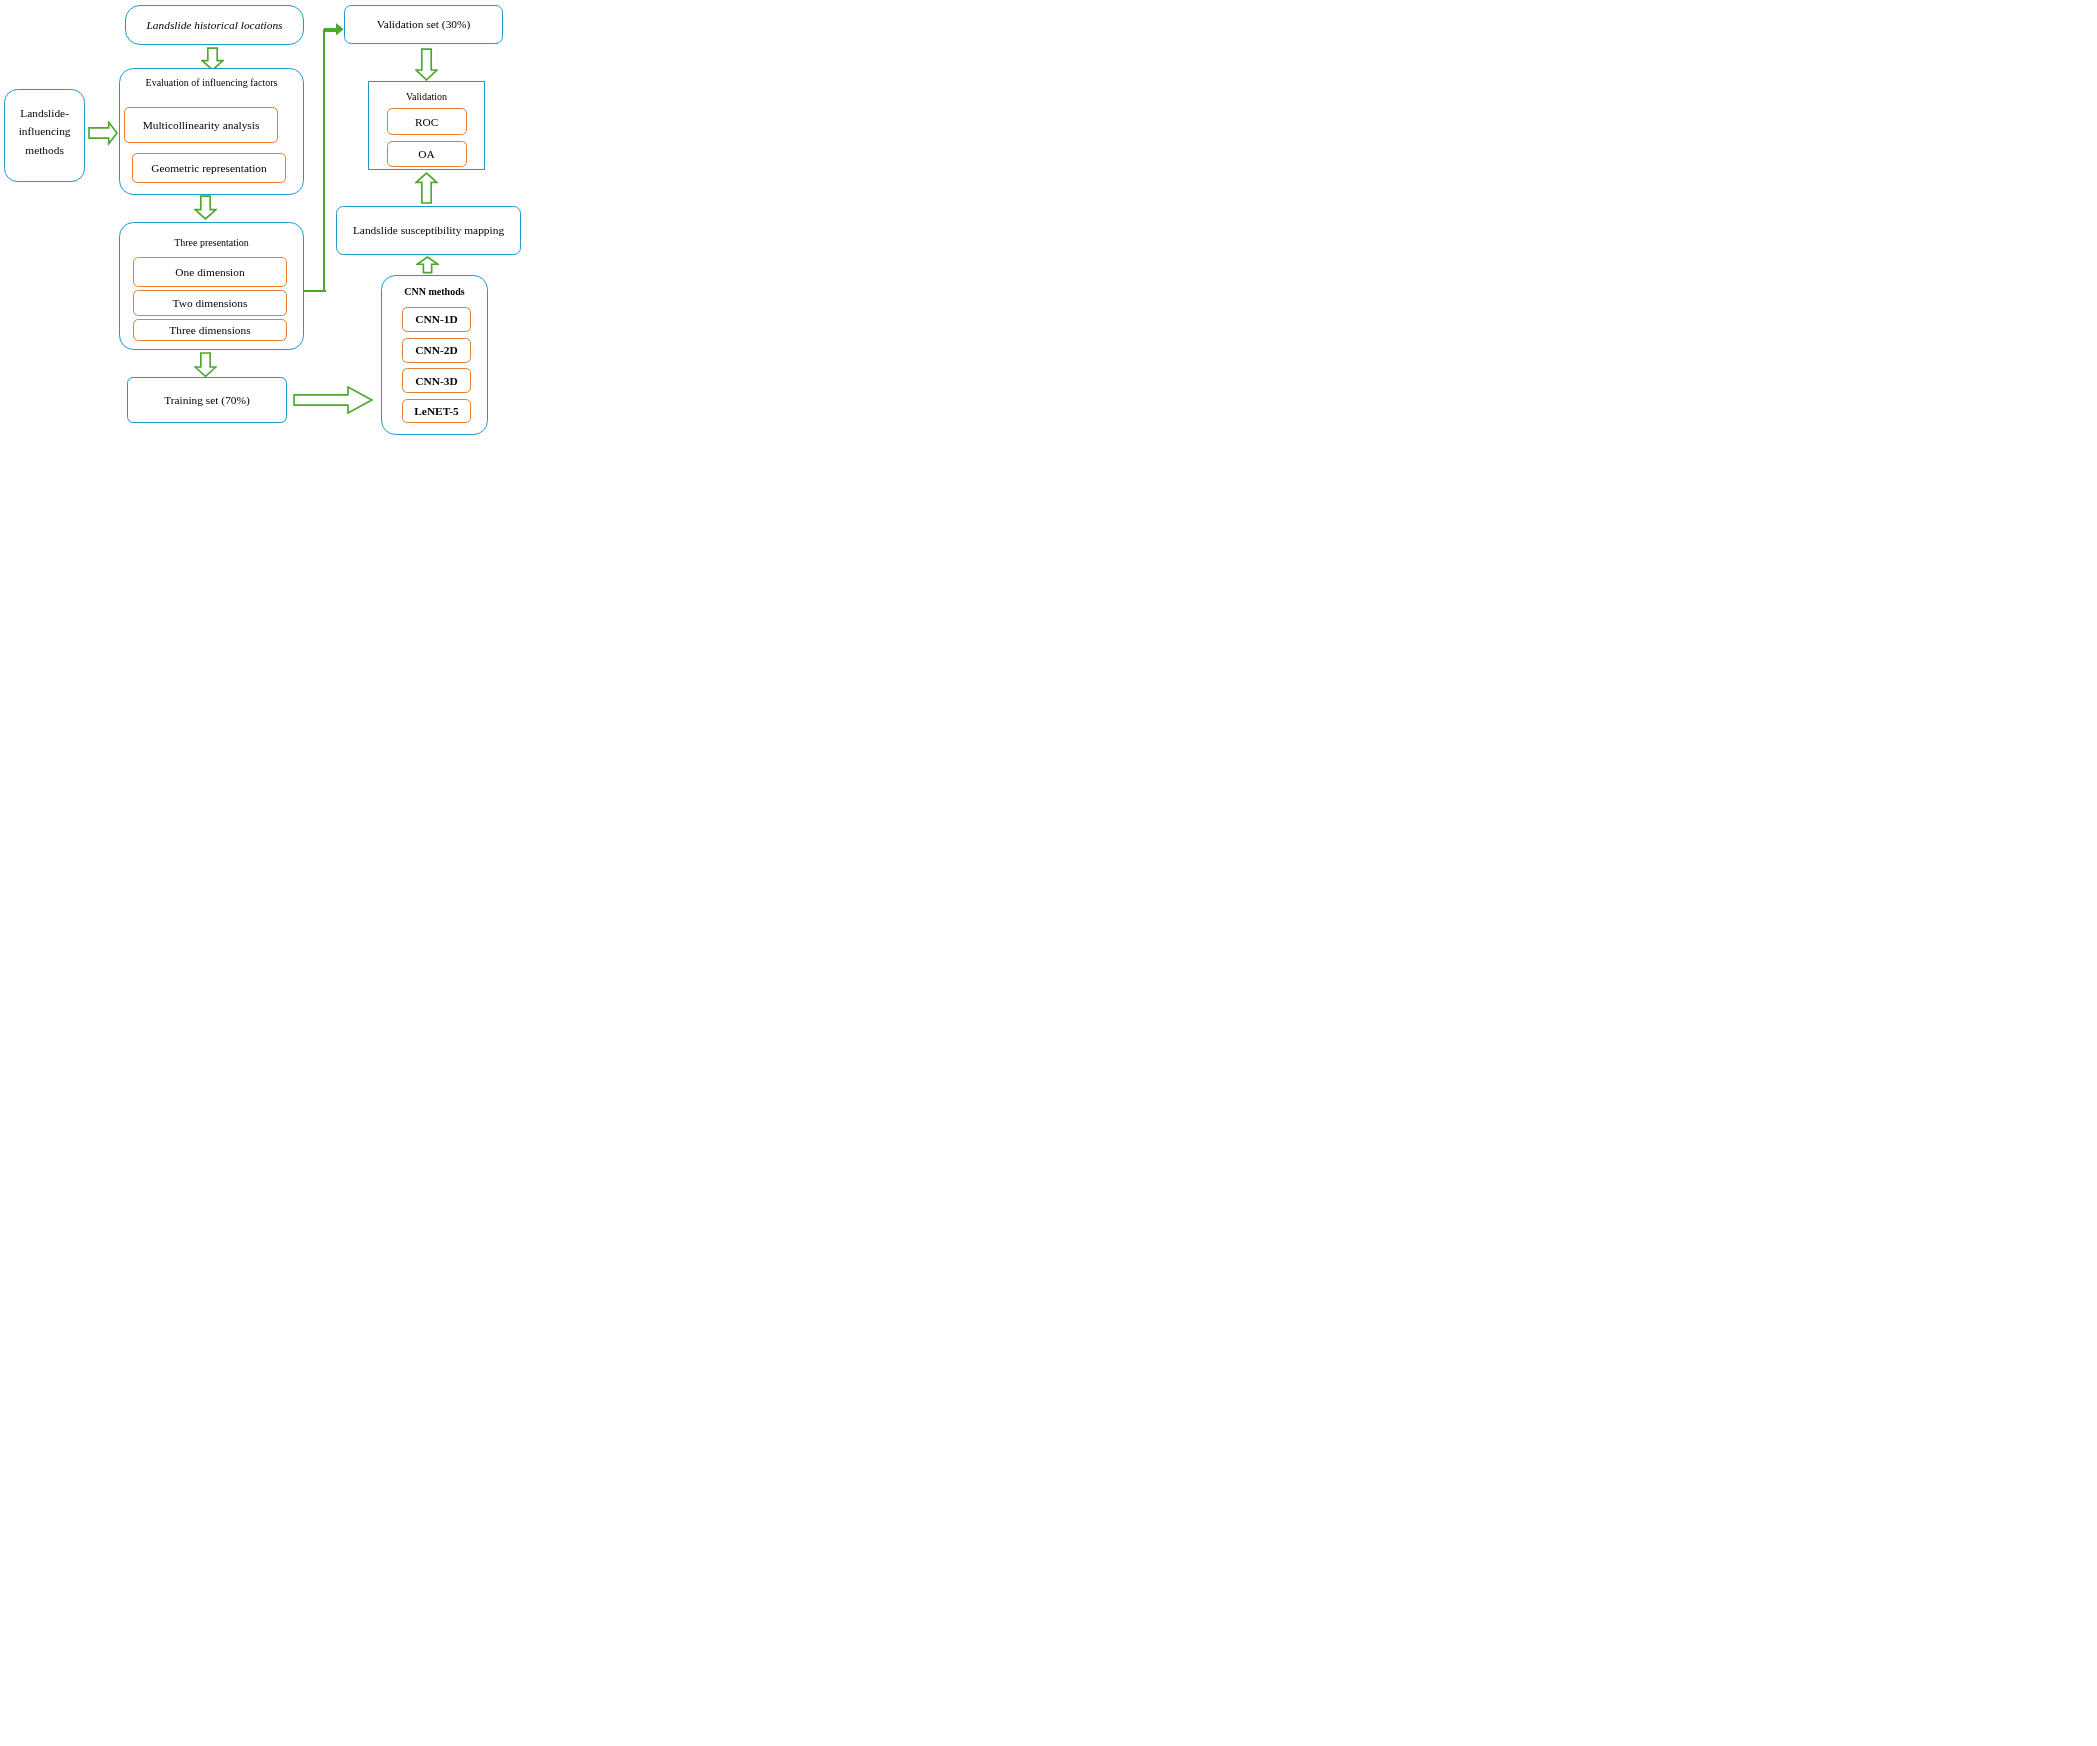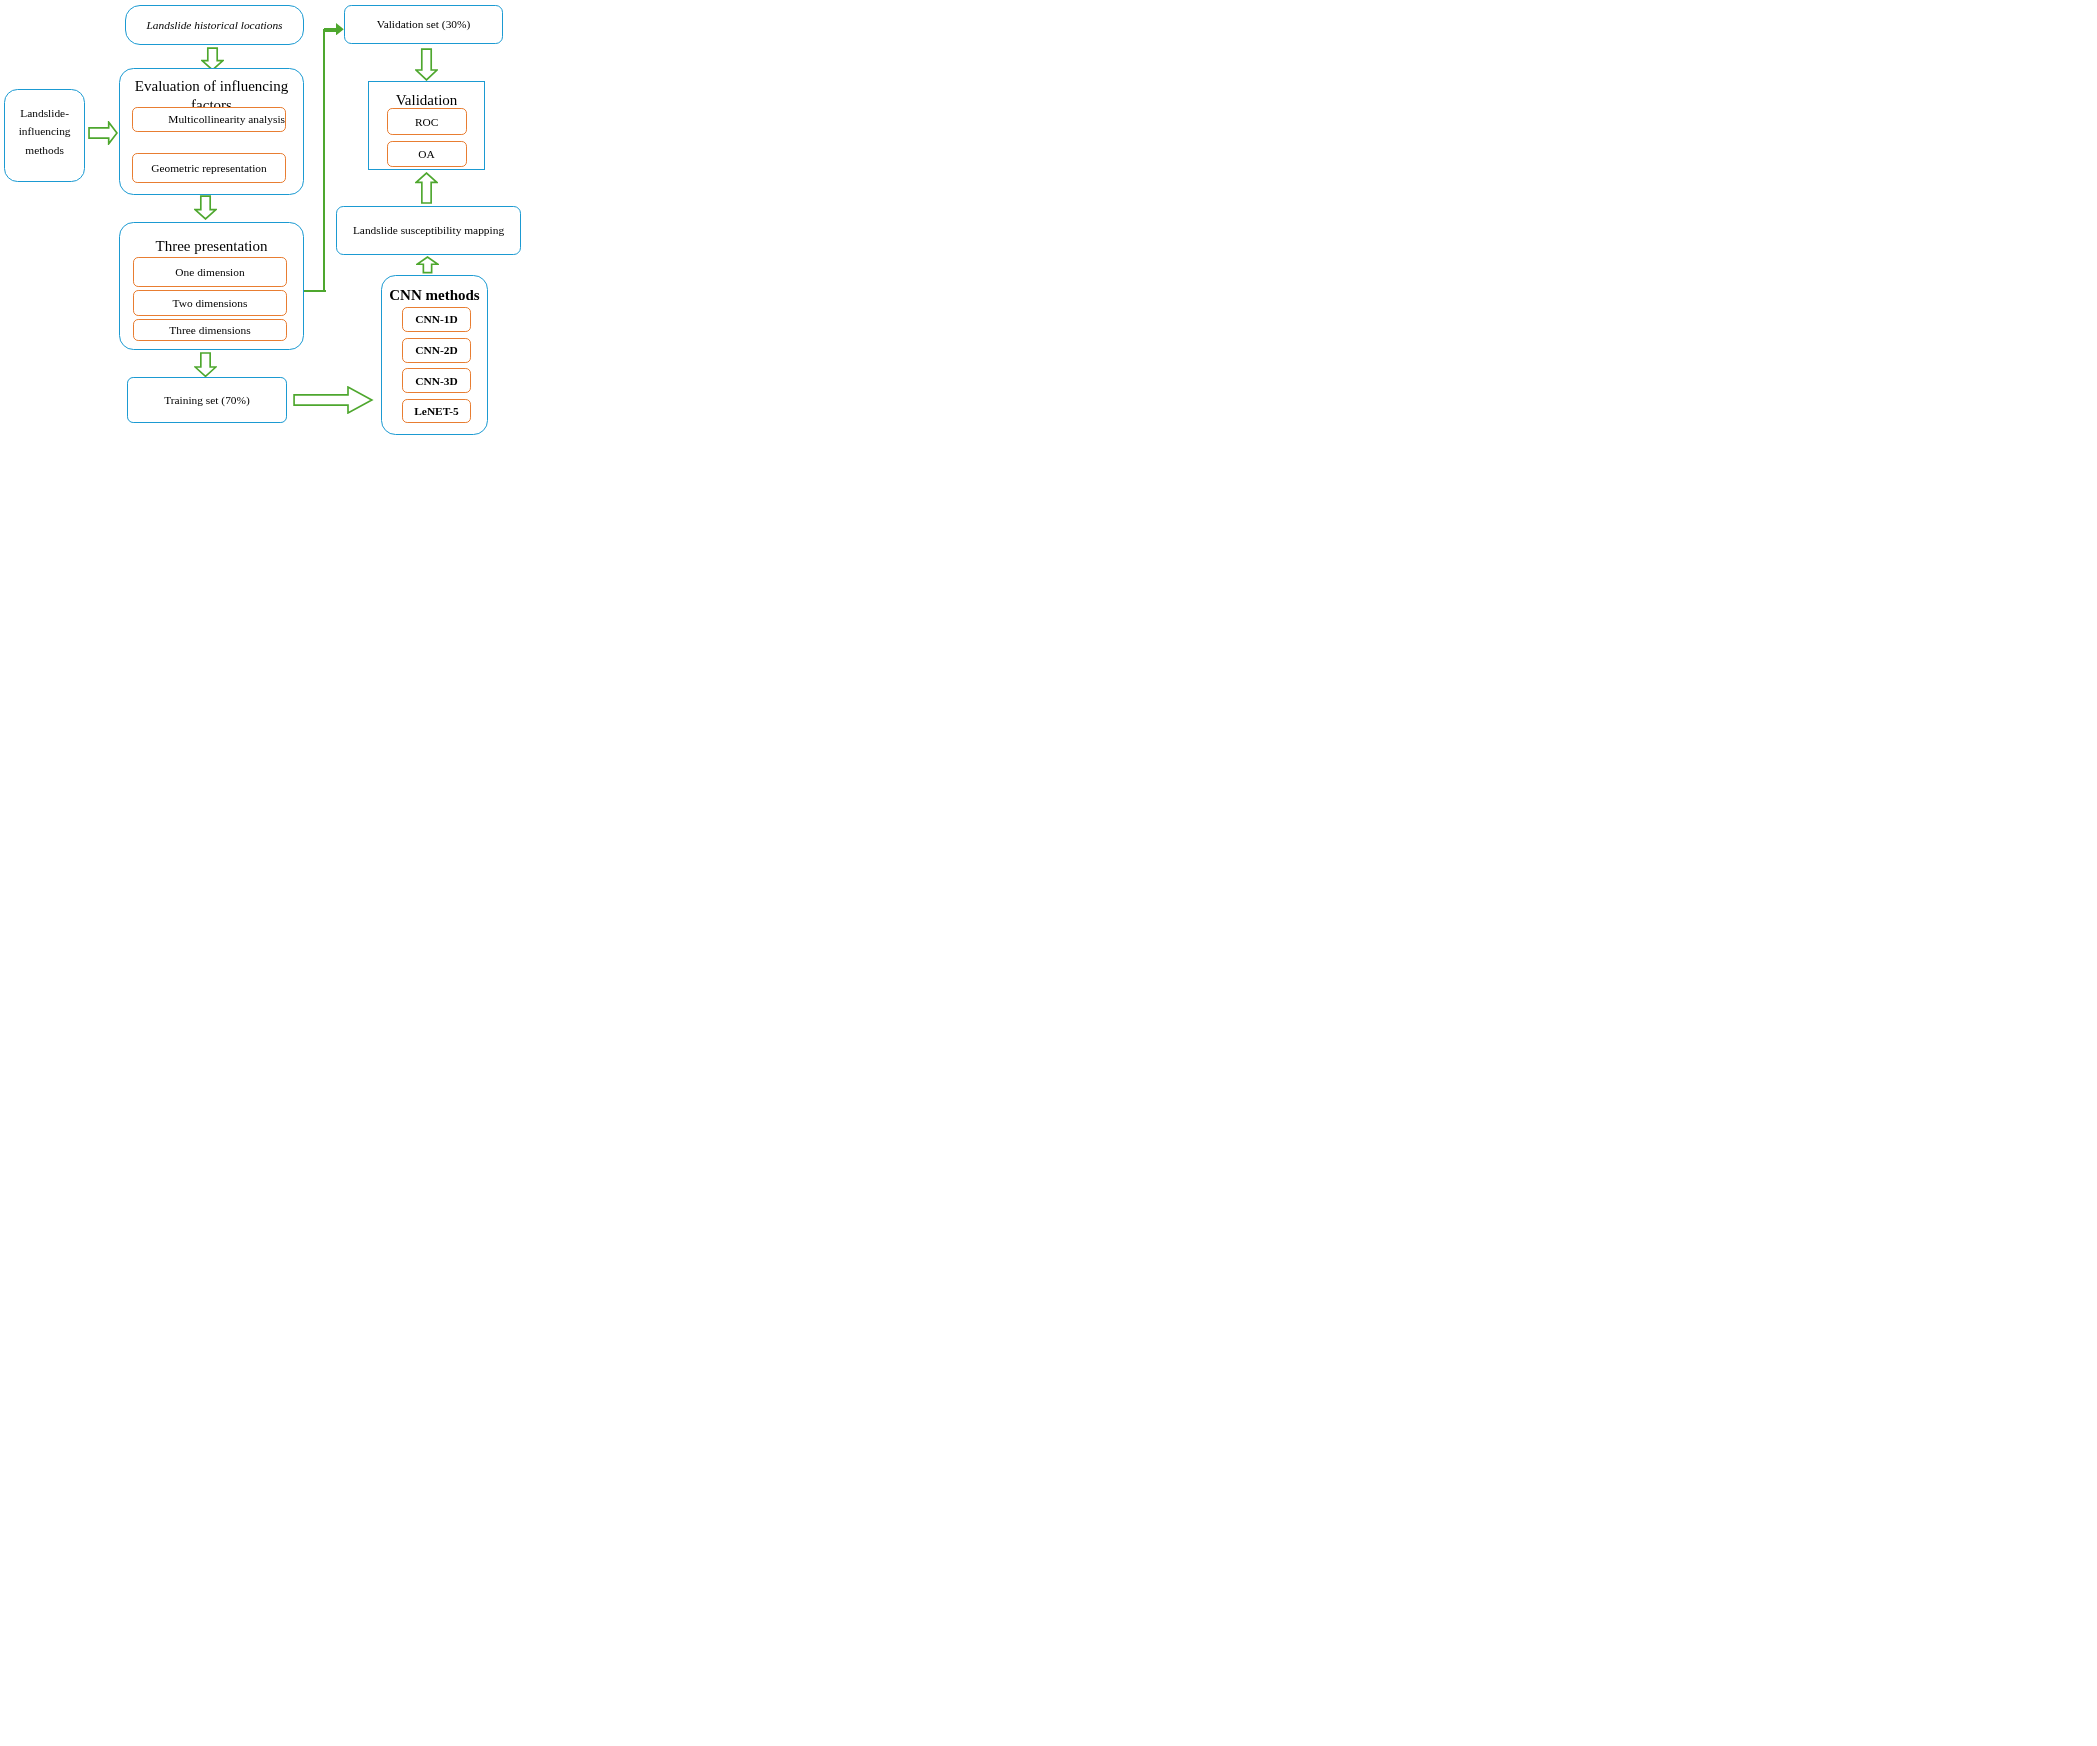--- a/index.html
+++ b/index.html
@@ -32,21 +32,21 @@
   }
   .node.center {
     display: flex;
     align-items: center;
     justify-content: center;
     padding: 2.1px 5.2px;
   }
   .node-title {
     width: 100%;
     text-align: center;
-    font-size: 15px;
+    font-size: 10px;
   }
   .subnode {
     position: absolute;
     border: 1.6px solid var(--inner-border);
     border-radius: 5.2px;
     background: var(--background);
     display: flex;
     align-items: center;
     justify-content: center;
     font-size: 11.4px;
@@ -89,21 +89,21 @@
     <span>influencing</span>
     <span>methods</span>
   </div>
 
   <svg class="arrow-svg" style="left:88px; top:121px;" width="30" height="24" viewBox="0 0 58 46">
     <polygon class="arrow-shape" points="2,13 40,13 40,2 56,23 40,44 40,33 2,33"></polygon>
   </svg>
 
   <div class="node" style="left:119px; top:68px; width:185px; height:127px; border-radius:14.5px; padding-top:7.8px;">
     <div class="node-title">Evaluation of influencing factors</div>
-    <div class="subnode" style="left:12px; top:38px; width:154px; height:25px;justify-content:flex-end;">
+    <div class="subnode" style="left:4px; top:38px; width:154px; height:36px;">
       <span>Multicollinearity analysis</span>
     </div>
     <div class="subnode" style="left:12px; top:84px; width:154px; height:30px;">
       <span>Geometric representation</span>
     </div>
   </div>
 
   <svg class="arrow-svg" style="left:194px; top:195px;" width="23" height="25" viewBox="0 0 44 48">
     <polygon class="arrow-shape" points="13,2 31,2 31,28 42,28 22,46 2,28 13,28"></polygon>
   </svg>

